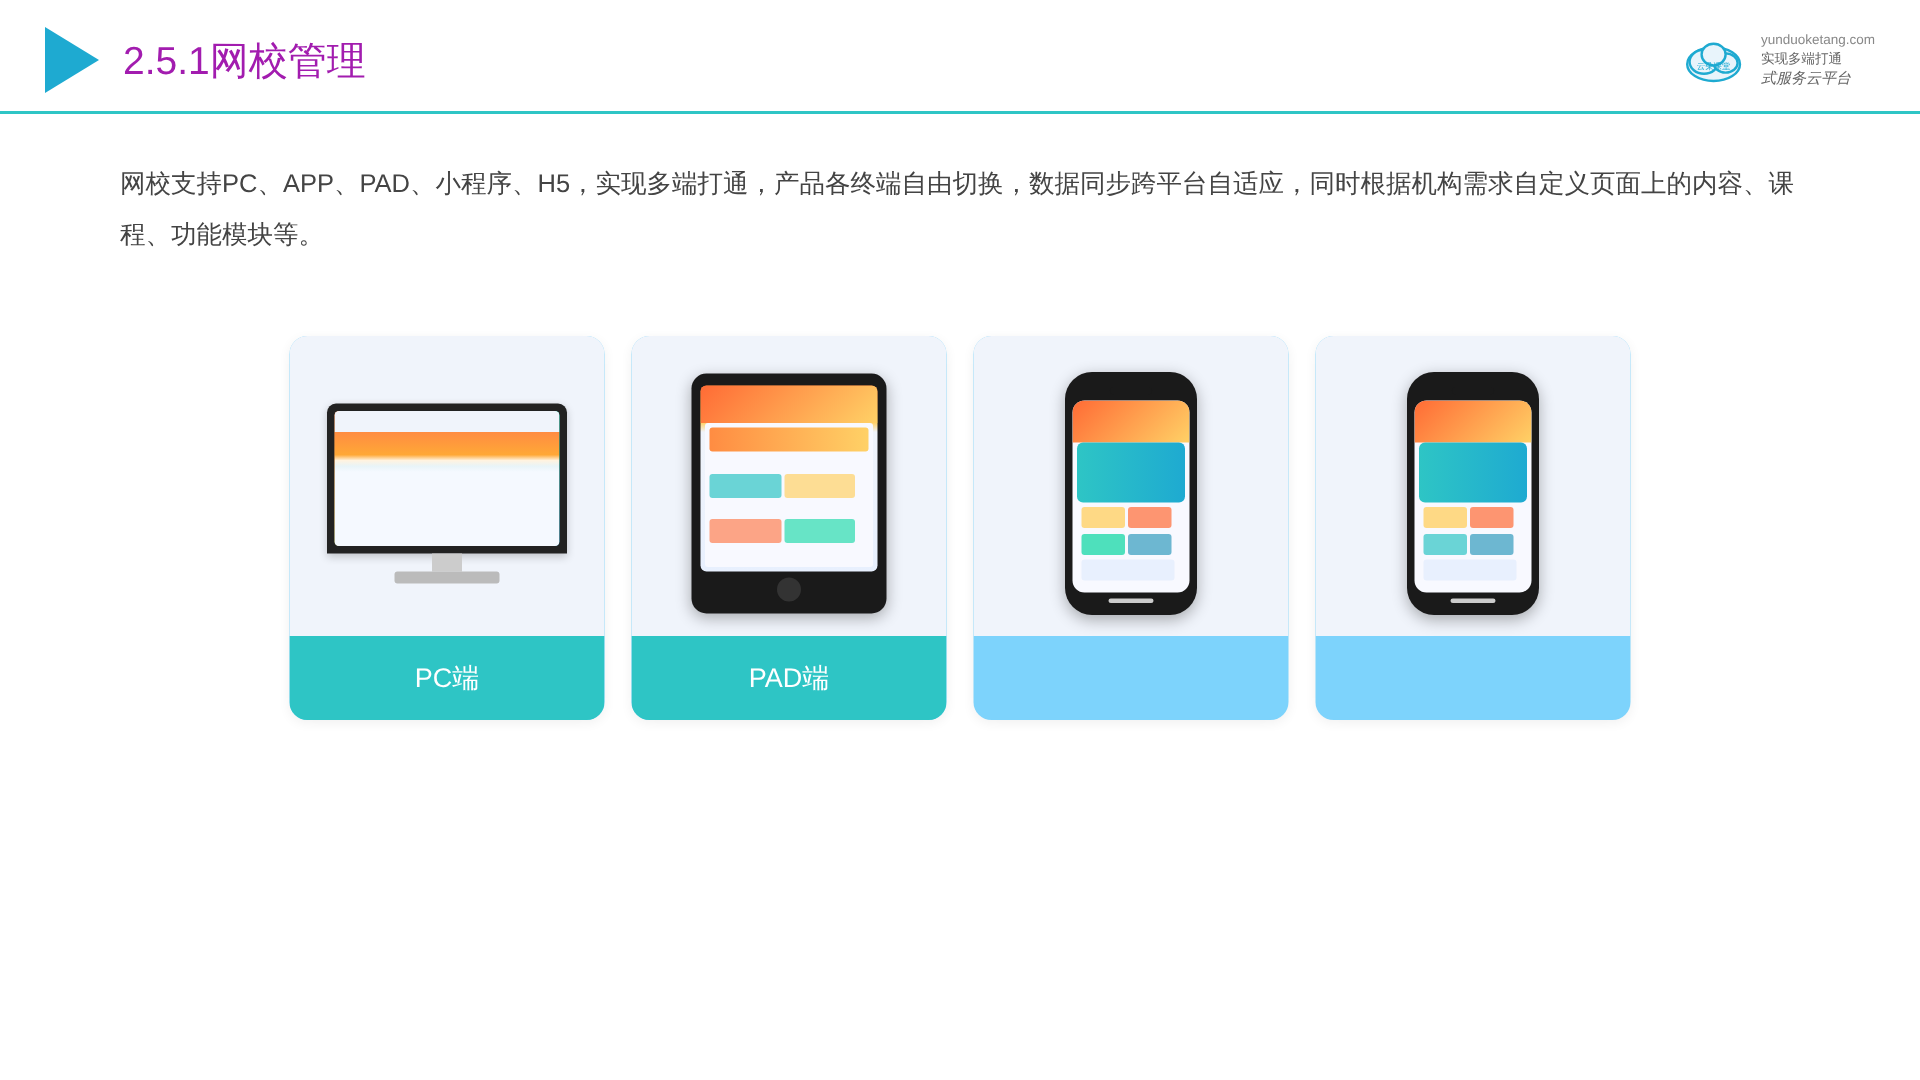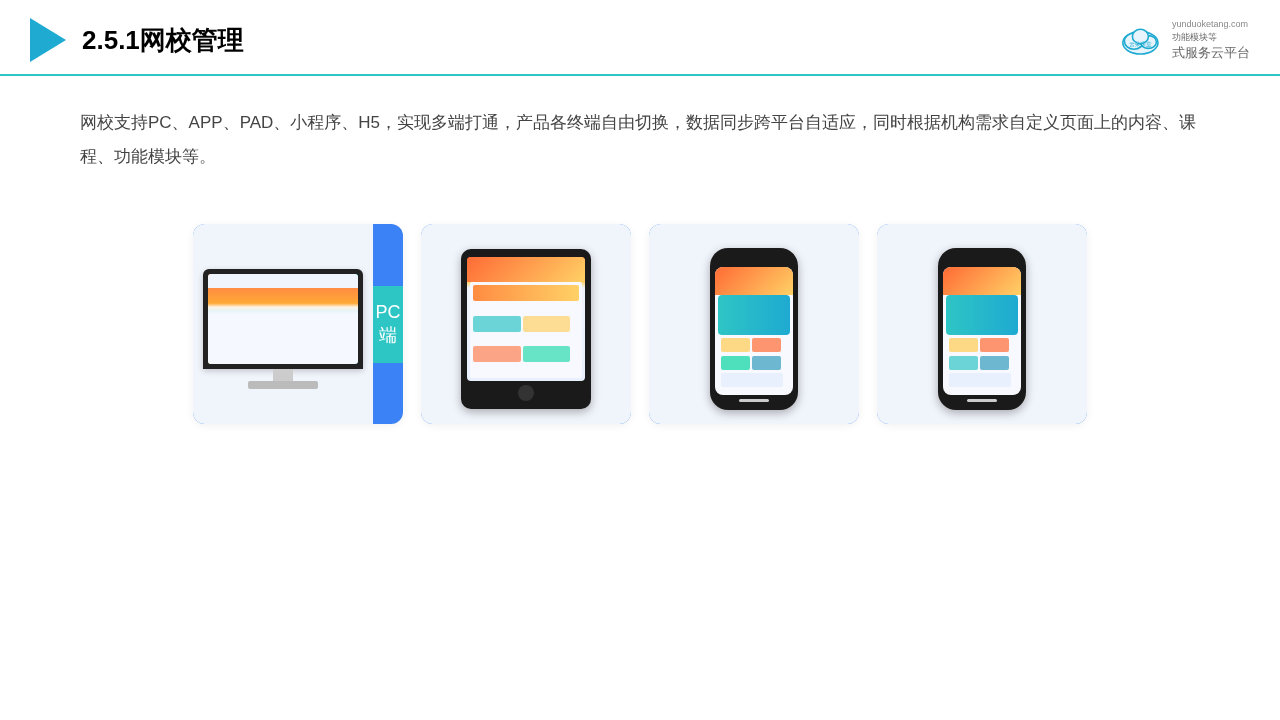--- a/index.html
+++ b/index.html
@@ -28,22 +28,22 @@
     .play-icon {
       width: 0;
       height: 0;
       border-top: 22px solid transparent;
       border-bottom: 22px solid transparent;
       border-left: 36px solid #1eaad1;
       display: inline-block;
     }
     .page-title {
       font-size: 26px;
-      font-weight: bold;
-      color: #000000;
+      font-weight: normal;
+      color: #a21caf;
     }
     .header-right {
       display: flex;
       align-items: center;
       gap: 8px;
     }
     .logo-cloud {
       display: flex;
       align-items: center;
       gap: 6px;
@@ -76,25 +76,25 @@
     
     .cards-container {
       display: flex;
       justify-content: center;
       gap: 18px;
       padding: 20px 50px;
       margin-top: 10px;
     }
 
     .card {
-      background: #3b82f6;
+      background: #7dd3fc;
       border-radius: 12px;
       width: 210px;
       display: flex;
-      flex-direction: row;
+      flex-direction: column;
       align-items: center;
       overflow: hidden;
       box-shadow: 0 2px 8px rgba(0,0,0,0.06);
     }
 
     .card-image-area {
       width: 100%;
       height: 200px;
       display: flex;
       align-items: center;
@@ -314,22 +314,22 @@
     <svg class="cloud-svg" viewBox="0 0 60 45" xmlns="http://www.w3.org/2000/svg">
       <ellipse cx="28" cy="26" rx="22" ry="14" fill="#e8f4fb" stroke="#1eaad1" stroke-width="2"></ellipse>
       <ellipse cx="20" cy="24" rx="12" ry="10" fill="#e8f4fb" stroke="#1eaad1" stroke-width="2"></ellipse>
       <ellipse cx="38" cy="25" rx="10" ry="8" fill="#e8f4fb" stroke="#1eaad1" stroke-width="2"></ellipse>
       <ellipse cx="28" cy="18" rx="10" ry="9" fill="#e8f4fb" stroke="#1eaad1" stroke-width="2"></ellipse>
 
       <text x="14" y="30" font-size="7" fill="#1eaad1" font-family="sans-serif">云朵课堂</text>
     </svg>
     <div class="logo-text-block">
       <span class="logo-sub">yunduoketang.com</span>
-      <span style="font-size:9px;color:#666;">功能模块等</span>
-      <span style="font-size:13px;color:#666;">式服务云平台</span>
+      <span style="font-size:9px;color:#666;">实现多端打通</span>
+      <span style="font-size:10px;color:#666;font-style:italic;">式服务云平台</span>
     </div>
   </div>
 </div>
 
 <div class="description">
   <span>网校支持PC、APP、PAD、小程序、H5，实现多端打通，产品各终端自由切换，数据同步跨平台自适应，同时根据机构需求自定义页面上的内容、课程、功能模块等。</span>
 </div>
 
 <div class="cards-container">
 
@@ -355,20 +355,21 @@
             <div style="width:100%;height:16px;background:linear-gradient(to right,#ff8c42,#ffd166);border-radius:2px;"></div>
             <div style="width:45%;height:16px;background:#2ec5c5;opacity:0.7;border-radius:2px;"></div>
             <div style="width:45%;height:16px;background:#ffd166;opacity:0.7;border-radius:2px;"></div>
             <div style="width:45%;height:16px;background:#ff6b35;opacity:0.6;border-radius:2px;"></div>
             <div style="width:45%;height:16px;background:#06d6a0;opacity:0.6;border-radius:2px;"></div>
           </div>
         </div>
         <div class="tablet-home"></div>
       </div>
     </div>
+    <div class="card-label">PAD端</div>
   </div>
 
   <div class="card">
     <div class="card-image-area">
       <div class="mini-phone-mockup">
         <div class="mini-phone-notch"></div>
         <div class="mini-phone-screen">
           <div style="position:absolute;top:68px;left:3px;right:3px;bottom:3px;background:#f8f9ff;border-radius:2px;display:flex;flex-wrap:wrap;gap:2px;padding:3px;">
             <div style="width:44%;height:14px;background:#ffd166;opacity:0.8;border-radius:2px;"></div>
             <div style="width:44%;height:14px;background:#ff6b35;opacity:0.7;border-radius:2px;"></div>

